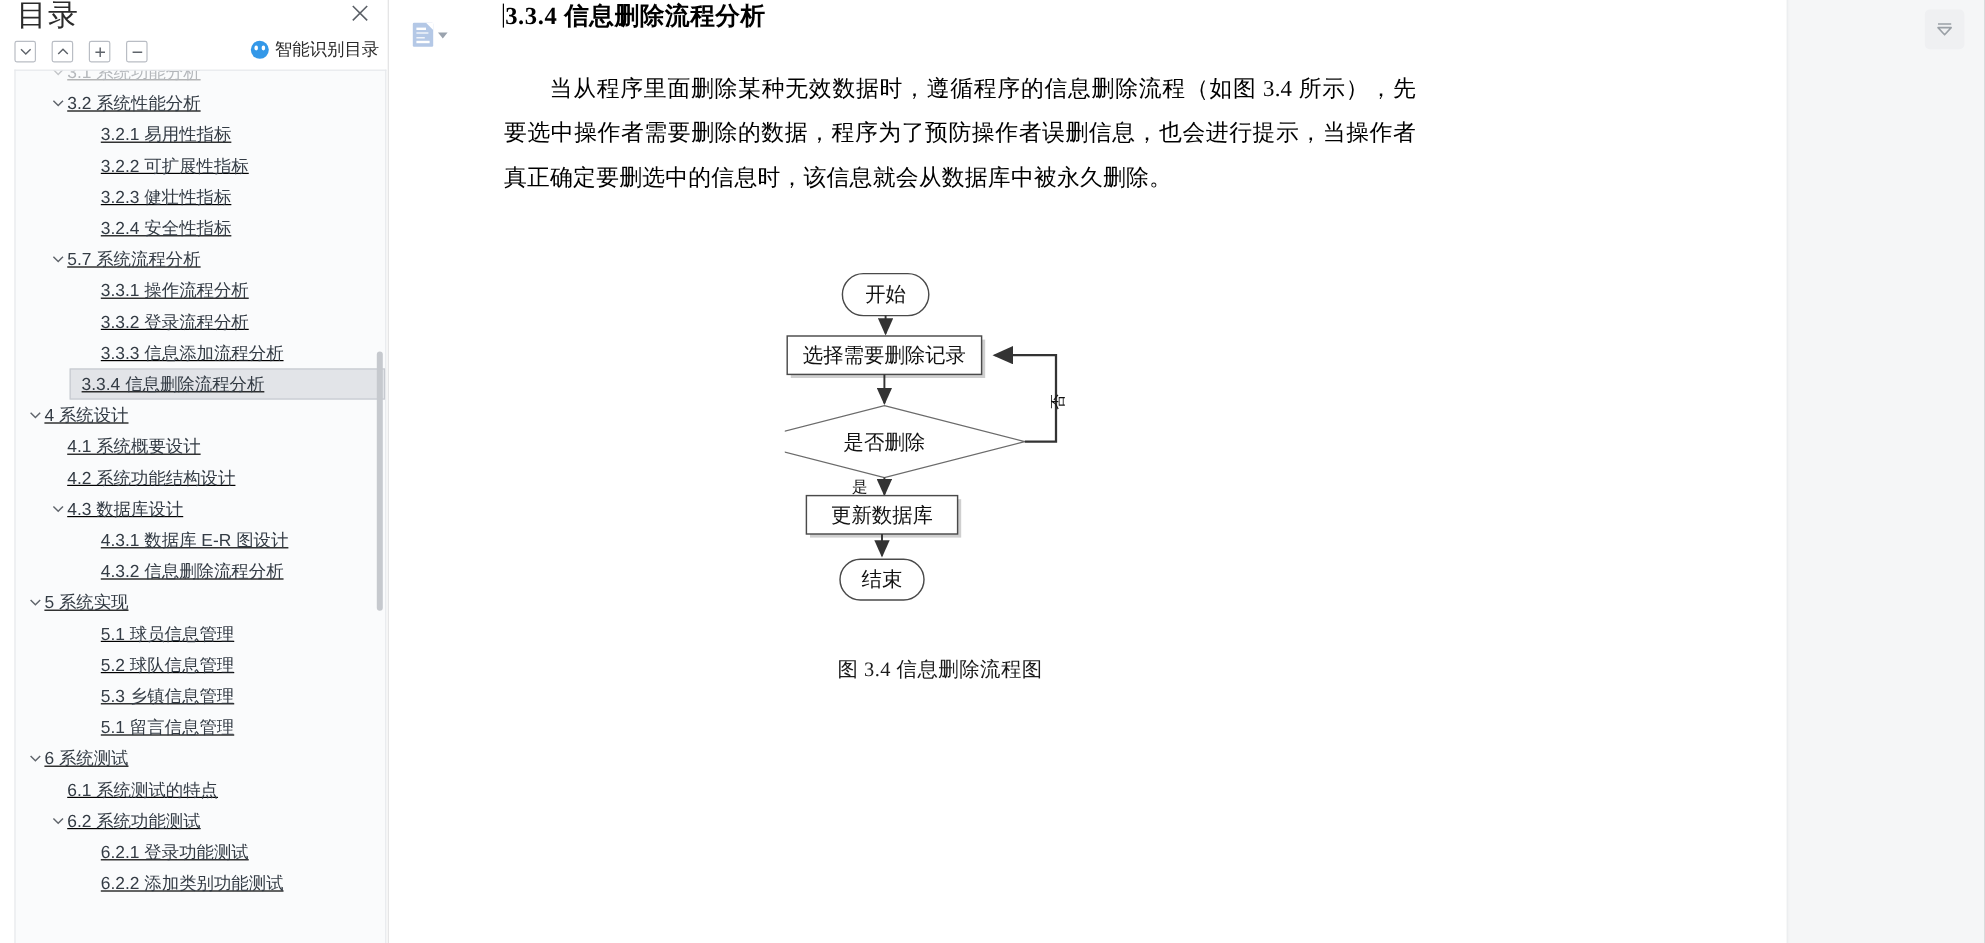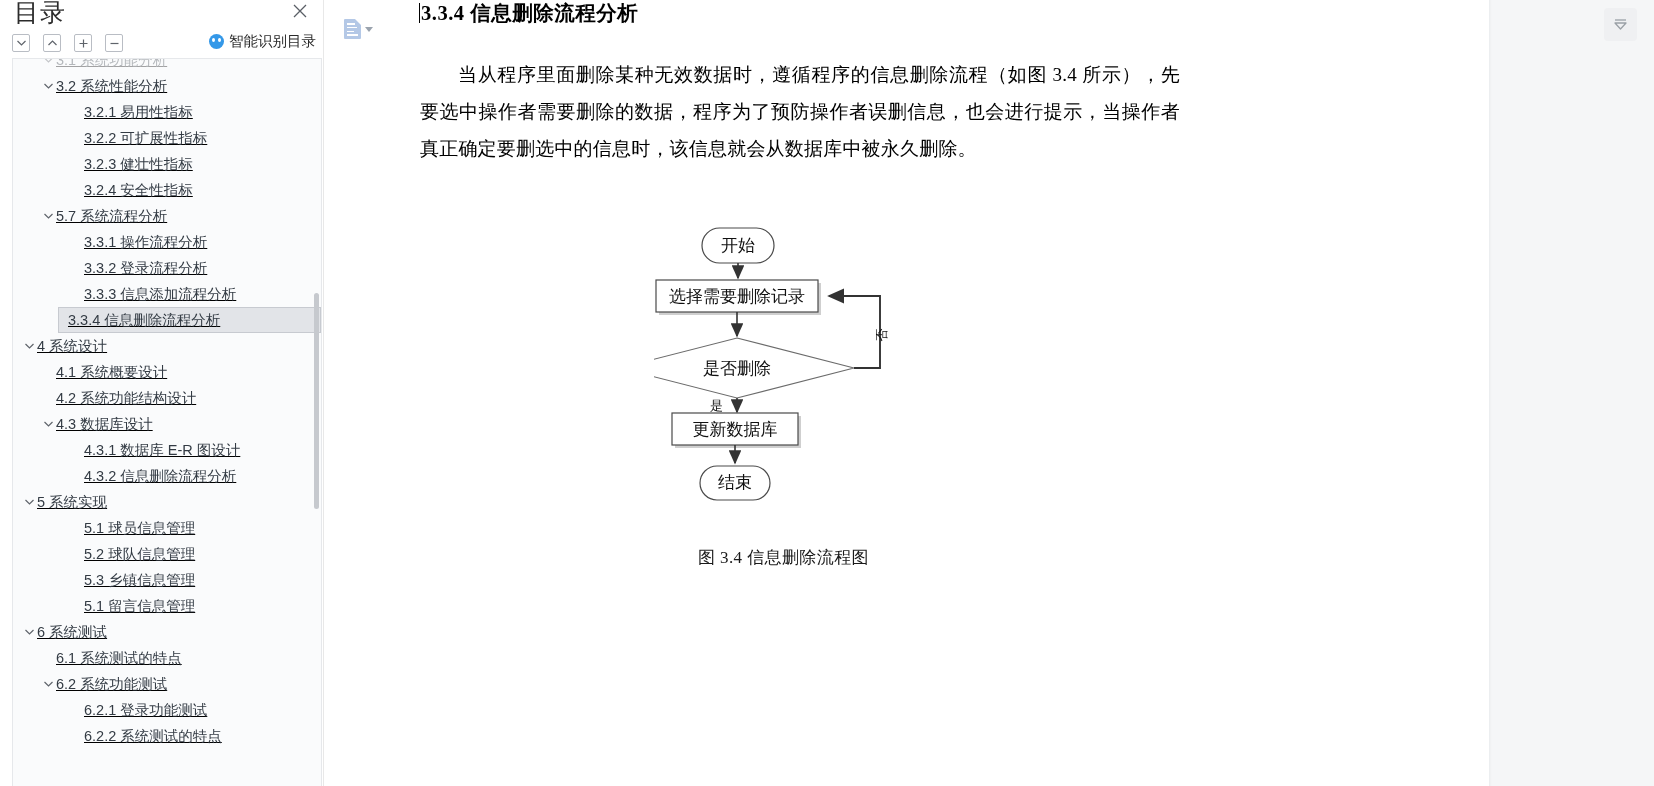--- a/index.html
+++ b/index.html
@@ -392,21 +392,21 @@
               <svg width="11" height="8" viewBox="0 0 11 8">
                 <path d="M1.5 2 L5.5 6 L9.5 2" stroke="#5f646b" stroke-width="1.2" fill="none"></path>
               </svg>
             </span>
             <span class="t-label">6.2  系统功能测试</span>
           </div>
           <div class="tree-row lvl3-noc">
             <span class="t-label">6.2.1  登录功能测试</span>
           </div>
           <div class="tree-row lvl3-noc">
-            <span class="t-label">6.2.2  系统测试的特点</span>
+            <span class="t-label">6.2.2  添加类别功能测试</span>
           </div>
         </div>
       <div class="tree-scrollbar"></div>
     </div>
 
     <div class="sidebar-divider"></div>
   </div>
 
   <div class="doc-area">
     <div class="page">

